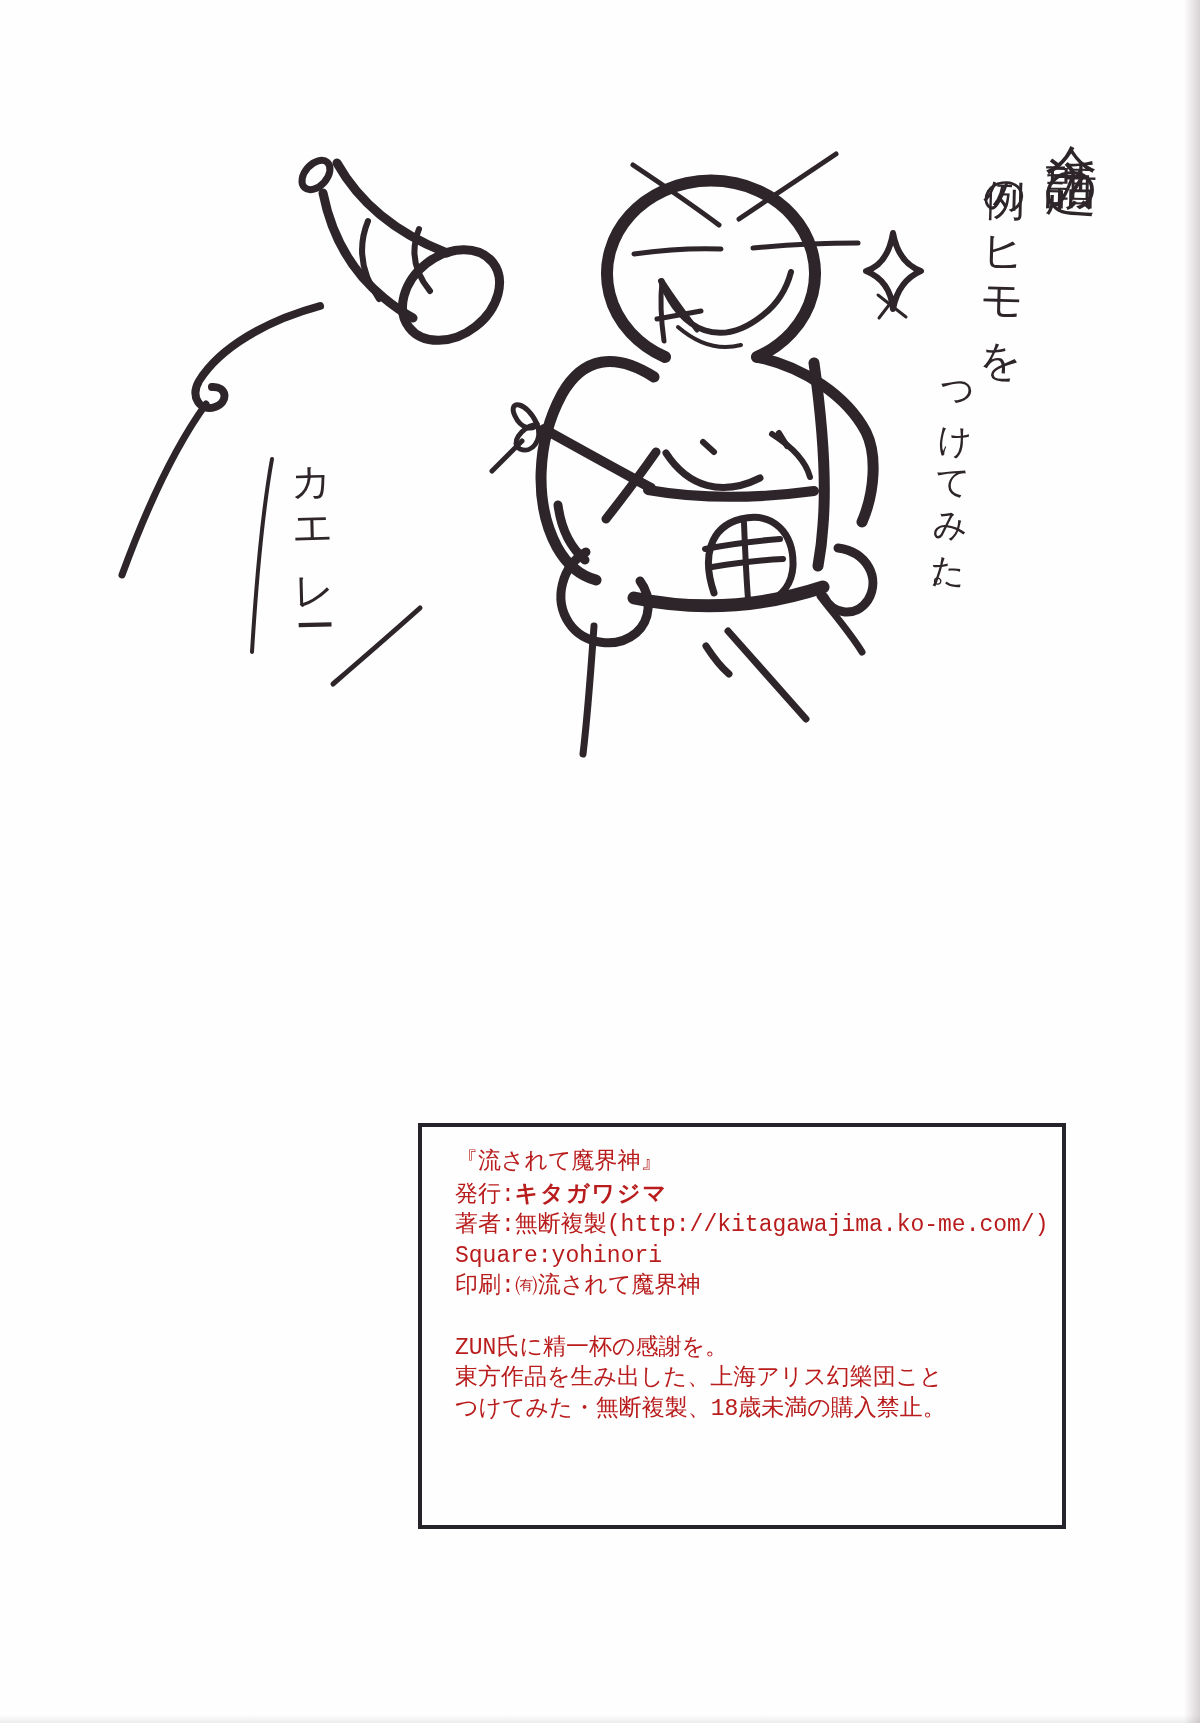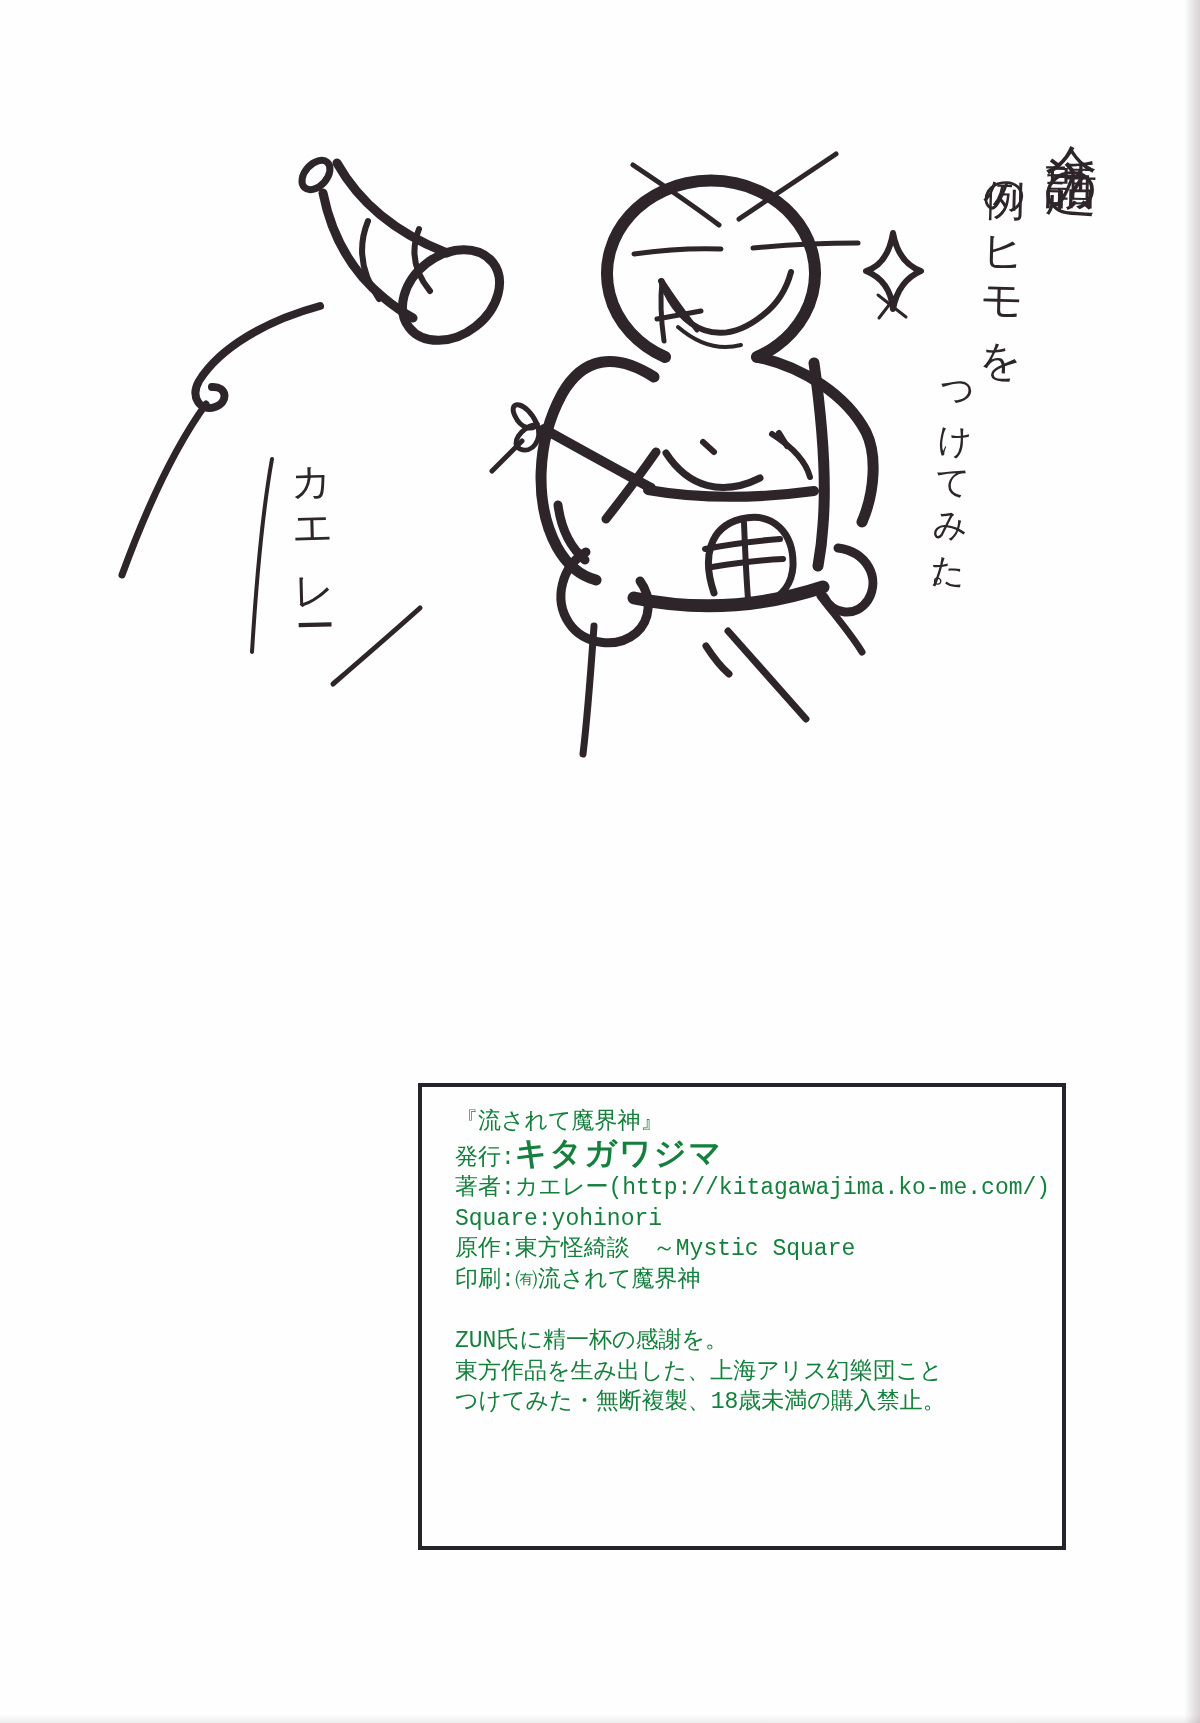--- a/index.html
+++ b/index.html
@@ -29,30 +29,30 @@
     font-family:"DejaVu Sans","Liberation Sans",sans-serif;
     white-space:nowrap;line-height:1;
   }
   .vt-col1{left:1046px;top:104px;font-size:52px;letter-spacing:11px;transform:rotate(1deg);}
   .vt-col2{left:982px;top:148px;font-size:42px;letter-spacing:5px;transform:rotate(1.5deg);}
   .vt-col3{left:936px;top:360px;font-size:34px;letter-spacing:4px;transform:rotate(3deg);}
   .vt-kaere{left:293px;top:438px;font-size:40px;letter-spacing:10px;transform:rotate(-1.5deg);}
 
   
   .colophon{
-    position:absolute;left:418px;top:1083px;width:648px;height:467px;
+    position:absolute;left:418px;top:1123px;width:648px;height:406px;
     box-sizing:border-box;border:4px solid #26232a;background:transparent;
     padding:20px 18px 0 33px;
-    color:#15803d;
+    color:#b91c1c;
     font-family:"Liberation Mono","DejaVu Sans Mono",monospace;
     font-size:23px;letter-spacing:0;
   }
   .colophon-line{min-height:30.6px;line-height:30.6px;white-space:nowrap;}
   .publisher-name{
-    font-size:32px;font-weight:900;letter-spacing:2px;
+    font-size:23px;font-weight:900;letter-spacing:2px;
     font-family:"DejaVu Sans","Liberation Sans",sans-serif;
   }
 </style>
 </head>
 <body>
 
 <div class="page">
 
   <svg class="sketch" width="1200" height="1723" viewBox="0 0 1200 1723">
 
@@ -136,23 +136,22 @@
   <div class="vtext vt-col1">今話題の</div>
   <div class="vtext vt-col2">例のヒモを</div>
   <div class="vtext vt-col3">つけてみた。</div>
   <div class="vtext vt-kaere">カエレー</div>
 
   <div class="colophon">
     <div class="colophon-line">『流されて魔界神』</div>
     <div class="colophon-line">
       <span>発行:</span><span class="publisher-name">キタガワジマ</span>
     </div>
-    <div class="colophon-line">著者:カエレー(http://kitagawajima.ko-me.com/)</div>
+    <div class="colophon-line">著者:無断複製(http://kitagawajima.ko-me.com/)</div>
     <div class="colophon-line">Square:yohinori</div>
-    <div class="colophon-line">原作:東方怪綺談　～Mystic Square</div>
     <div class="colophon-line">印刷:㈲流されて魔界神</div>
     <div class="colophon-line"></div>
     <div class="colophon-line">ZUN氏に精一杯の感謝を。</div>
     <div class="colophon-line">東方作品を生み出した、上海アリス幻樂団こと</div>
     <div class="colophon-line">つけてみた・無断複製、18歳未満の購入禁止。</div>
   </div>
 
   <div class="edge-right"></div>
   <div class="edge-bottom"></div>
 </div>

